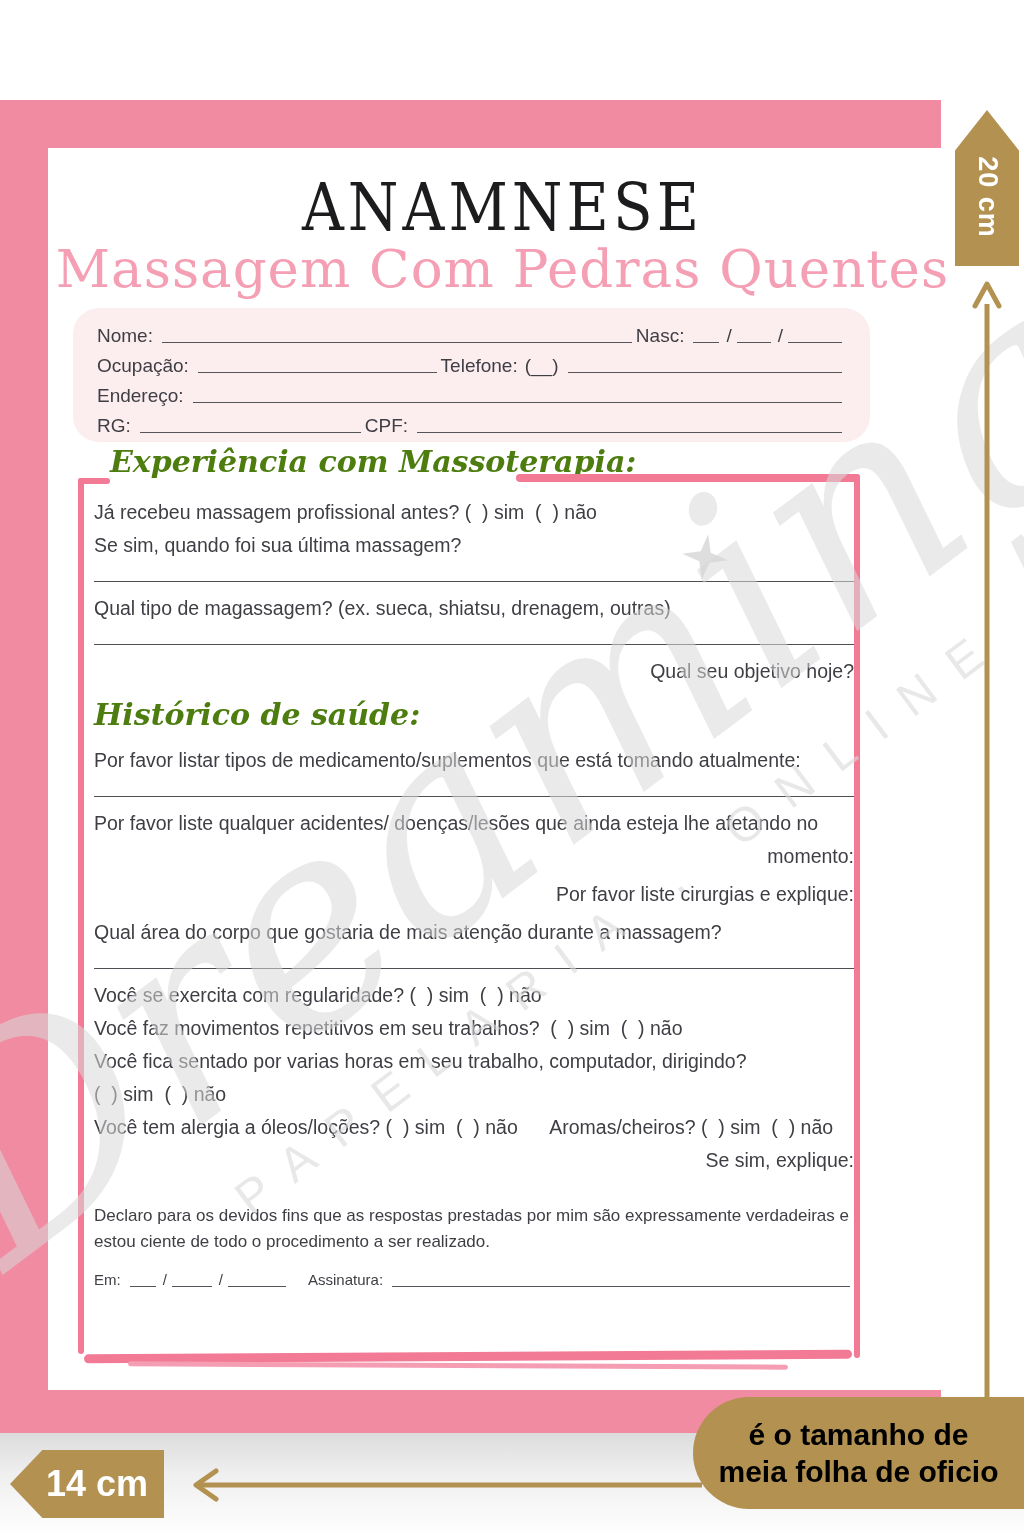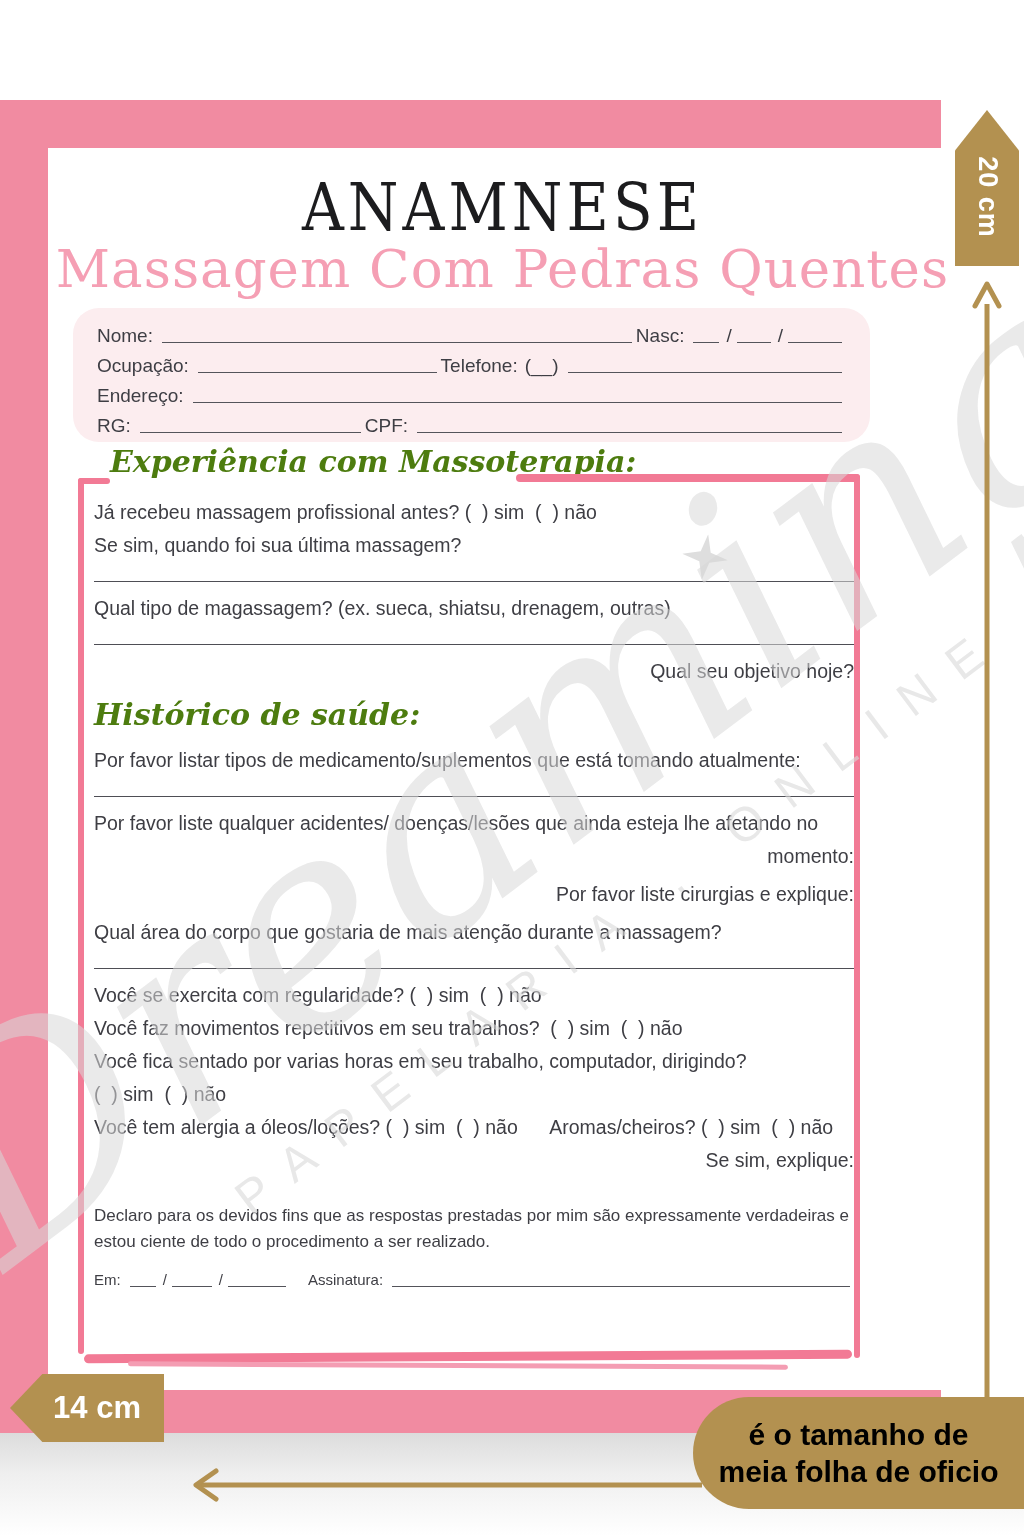--- a/index.html
+++ b/index.html
@@ -57,24 +57,24 @@
   .sparkle{position:absolute;left:682px;top:534px;width:46px;height:46px;background:#D6D6D6;opacity:.8;z-index:5;
            clip-path:polygon(50% 0,61% 39%,100% 50%,61% 61%,50% 100%,39% 61%,0 50%,39% 39%);
            transform:rotate(8deg);}
   
   .gold{background:#B39150;}
   .tag20{position:absolute;left:955px;top:110px;width:64px;height:156px;z-index:10;
          clip-path:polygon(50% 0,100% 26%,100% 100%,0 100%,0 26%);}
   .tag20 span{position:absolute;left:50%;top:56%;transform:translate(-50%,-50%) rotate(90deg);
          color:#fff;font-weight:bold;font-size:27px;letter-spacing:1px;white-space:nowrap;}
   .varrow{position:absolute;left:971px;top:276px;z-index:10;}
-  .tag14{position:absolute;left:10px;top:1374px;width:154px;height:68px;z-index:10;
+  .tag14{position:absolute;left:10px;top:1450px;width:154px;height:68px;z-index:10;
          clip-path:polygon(0 50%,21% 0,100% 0,100% 100%,21% 100%);
          display:flex;align-items:center;justify-content:center;box-sizing:border-box;padding-left:20px;
-         color:#fff;font-weight:bold;font-size:31px;}
+         color:#fff;font-weight:bold;font-size:36px;}
   .harrow{position:absolute;left:168px;top:1458px;z-index:10;}
   .pill{position:absolute;left:693px;top:1397px;width:331px;height:112px;z-index:11;
         border-radius:58px 0 0 58px;display:flex;flex-direction:column;align-items:center;justify-content:center;
         color:#000000;font-weight:bold;font-size:30px;line-height:37px;text-align:center;}
 </style>
 </head>
 <body>
 
 <div class="stage">
 

